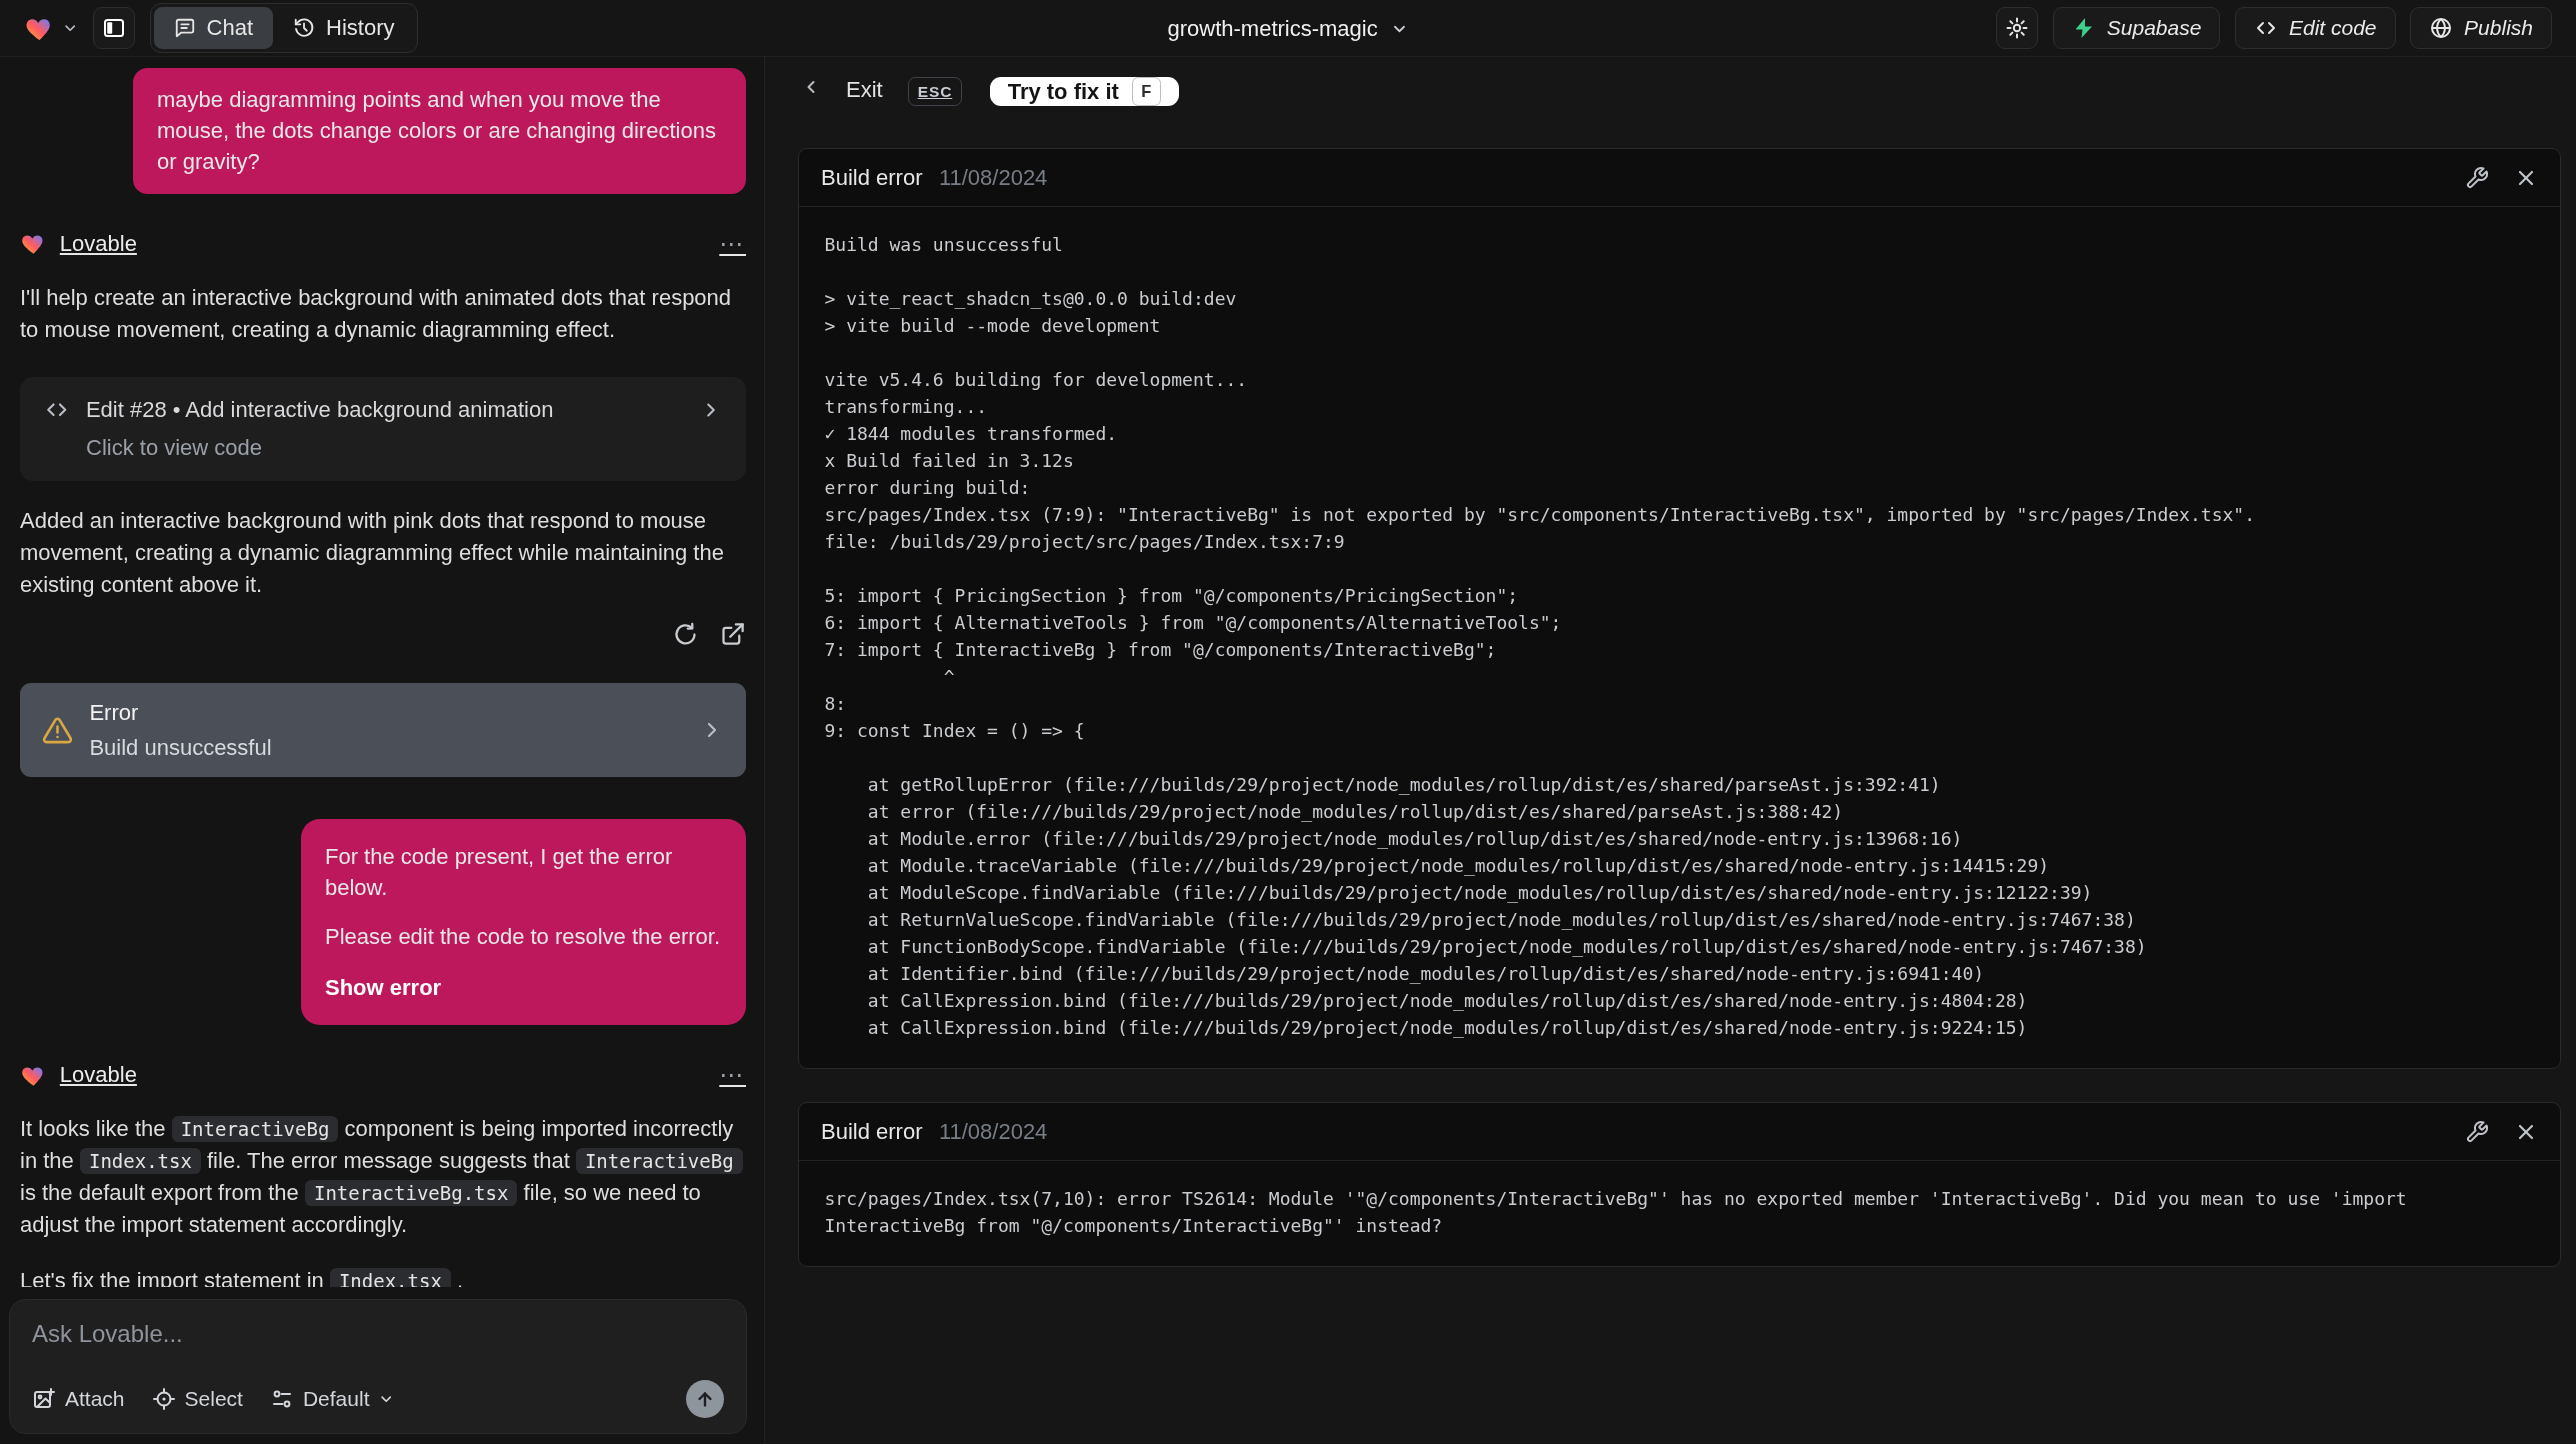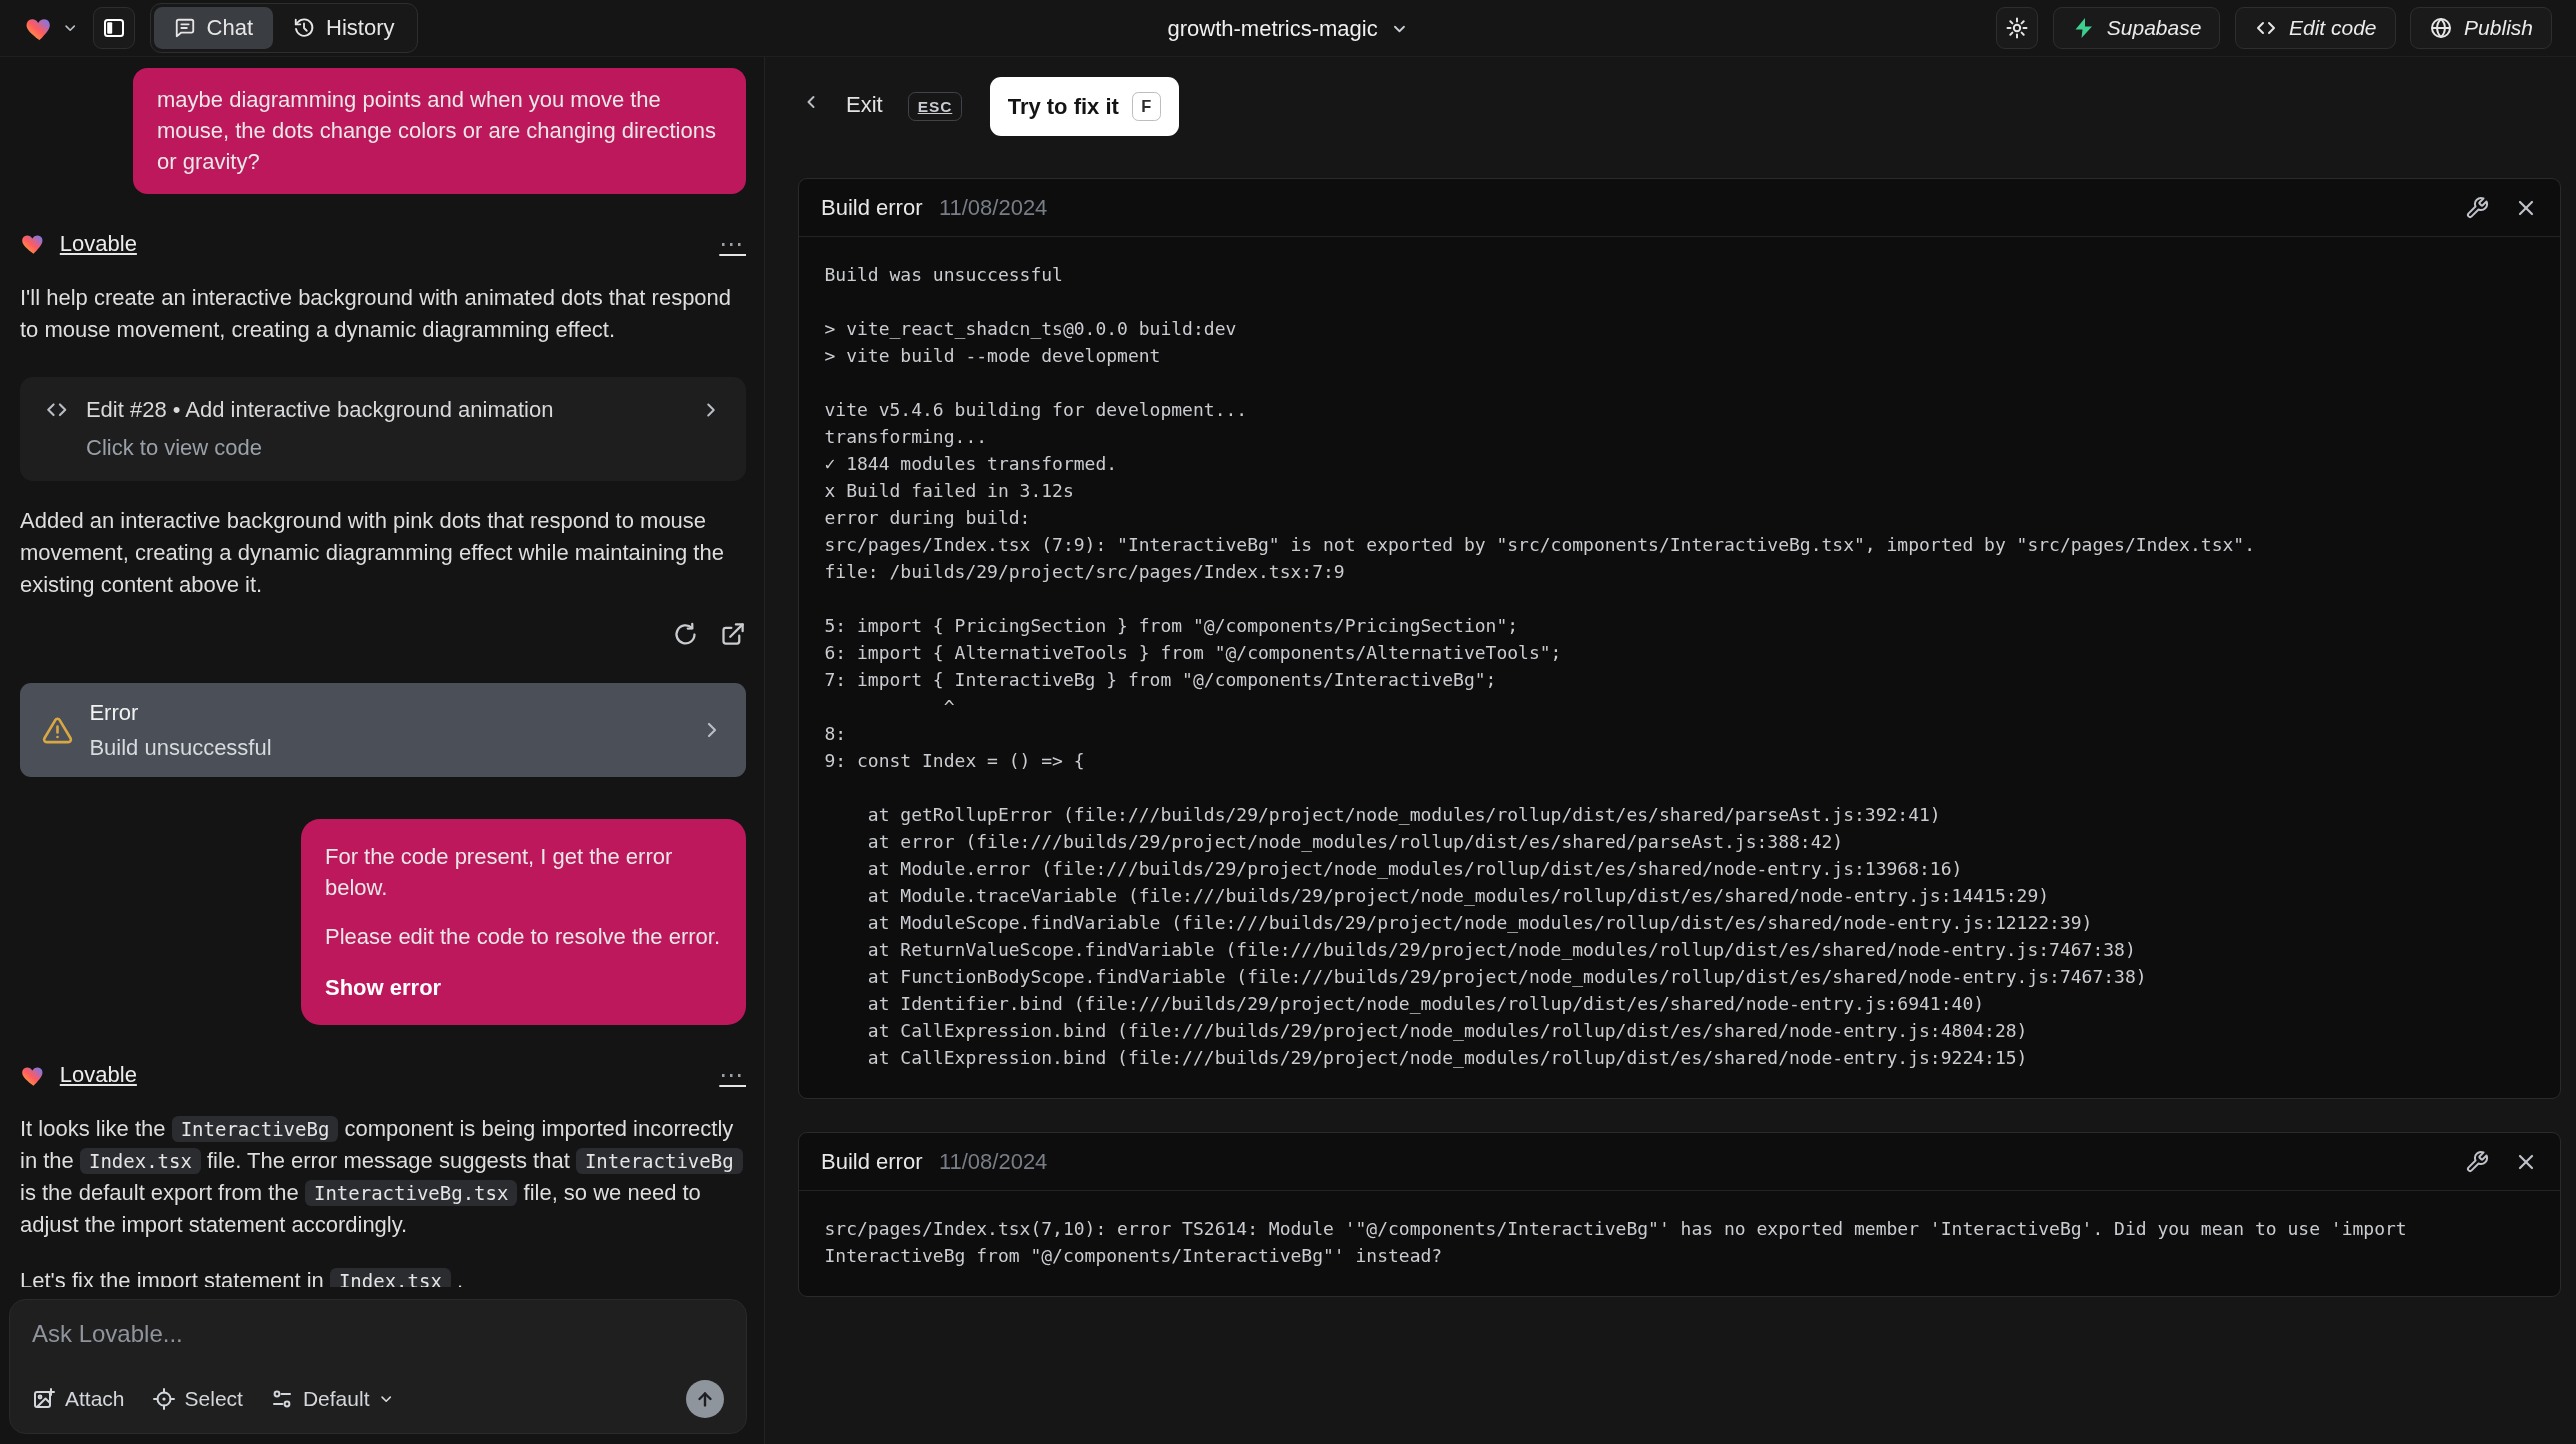--- a/index.html
+++ b/index.html
@@ -62,21 +62,21 @@
   .send-btn { width:38px; height:38px; border-radius:50%; background:#8f959d; color:#1d1f22;
               display:flex; align-items:center; justify-content:center; cursor:pointer; }
 
   
   .right-panel { position:absolute; top:57px; left:764px; right:0; bottom:0; background:#161617; border-left:0.9px solid #222; }
   .fix-bar { display:flex; align-items:center; gap:16.4px; padding:20px 0 18px 36px; }
   .exit-group { display:flex; align-items:flex-start; gap:25px; color:#e3e3e3; font-size:22px; cursor:pointer; }
   .key-badge { border:0.9px solid #41434a; border-radius:7.3px; padding:4.6px 9px; font-size:15.5px; font-weight:bold;
                color:#c9ccd2; letter-spacing:0.9px;text-decoration:underline; }
   .fix-btn { display:flex; align-items:center; gap:12.8px; background:#ffffff; color:#141414; font-size:22px;
-             font-weight:600; border-radius:11px; padding:15px 18px; margin-left:11px; cursor:pointer; }
+             font-weight:600; border-radius:11px; padding:0 18px; margin-left:11px; cursor:pointer; }
   .fix-key { border:1.4px solid #bdbdbd; border-radius:6.4px; width:29px; height:29px; display:flex;
              align-items:center; justify-content:center; font-size:16.4px; font-weight:bold; color:#2c2c2c; }
   .build-area { padding:24px 14.6px 0 33px; }
   .build-card { background:#0d0d0e; border:0.9px solid #2a2a2b; border-radius:9px; margin-bottom:33px; overflow:hidden; }
   .build-head { display:flex; align-items:center; padding:15.5px 22px; border-bottom:0.9px solid #232324; }
   .build-title { font-size:22px; color:#e8e8e8; }
   .build-date { font-size:22px; color:#787d86; margin-left:16.4px; }
   .build-head .spacer { flex:1; }
   .build-head-icons { display:flex; align-items:center; gap:25.5px; color:#bfc2c8; }
   .build-head-icons span { cursor:pointer; display:flex; }

